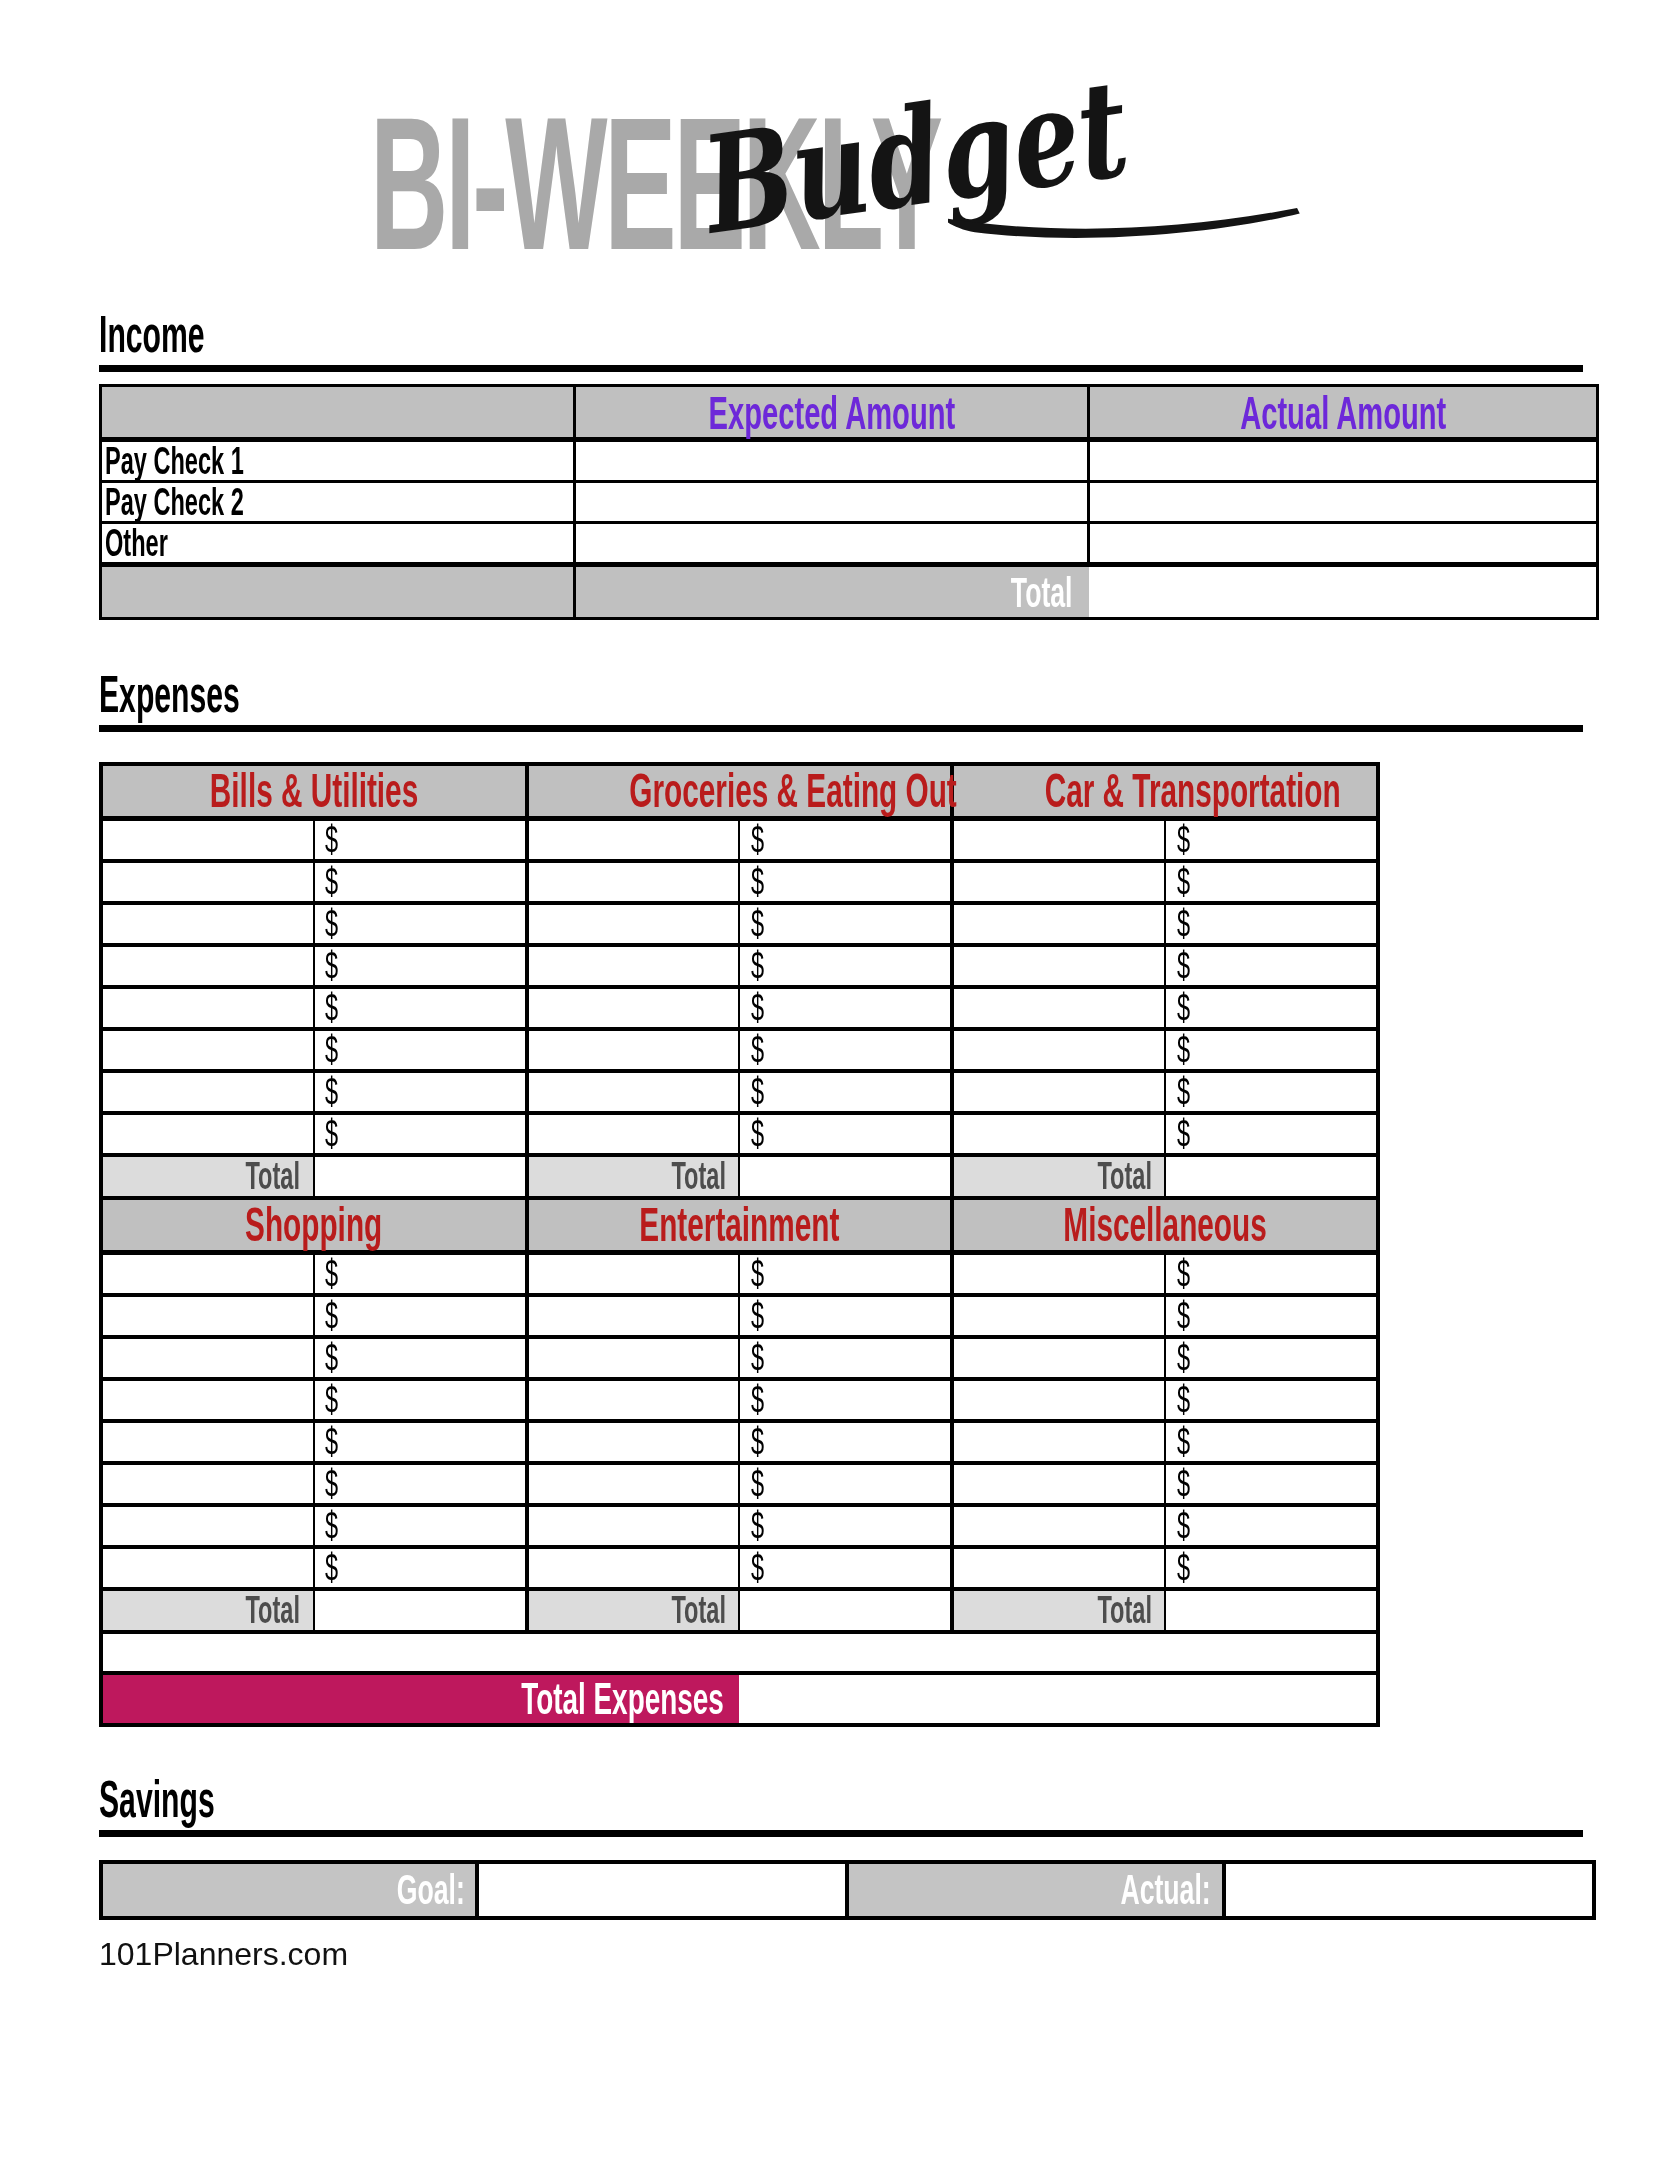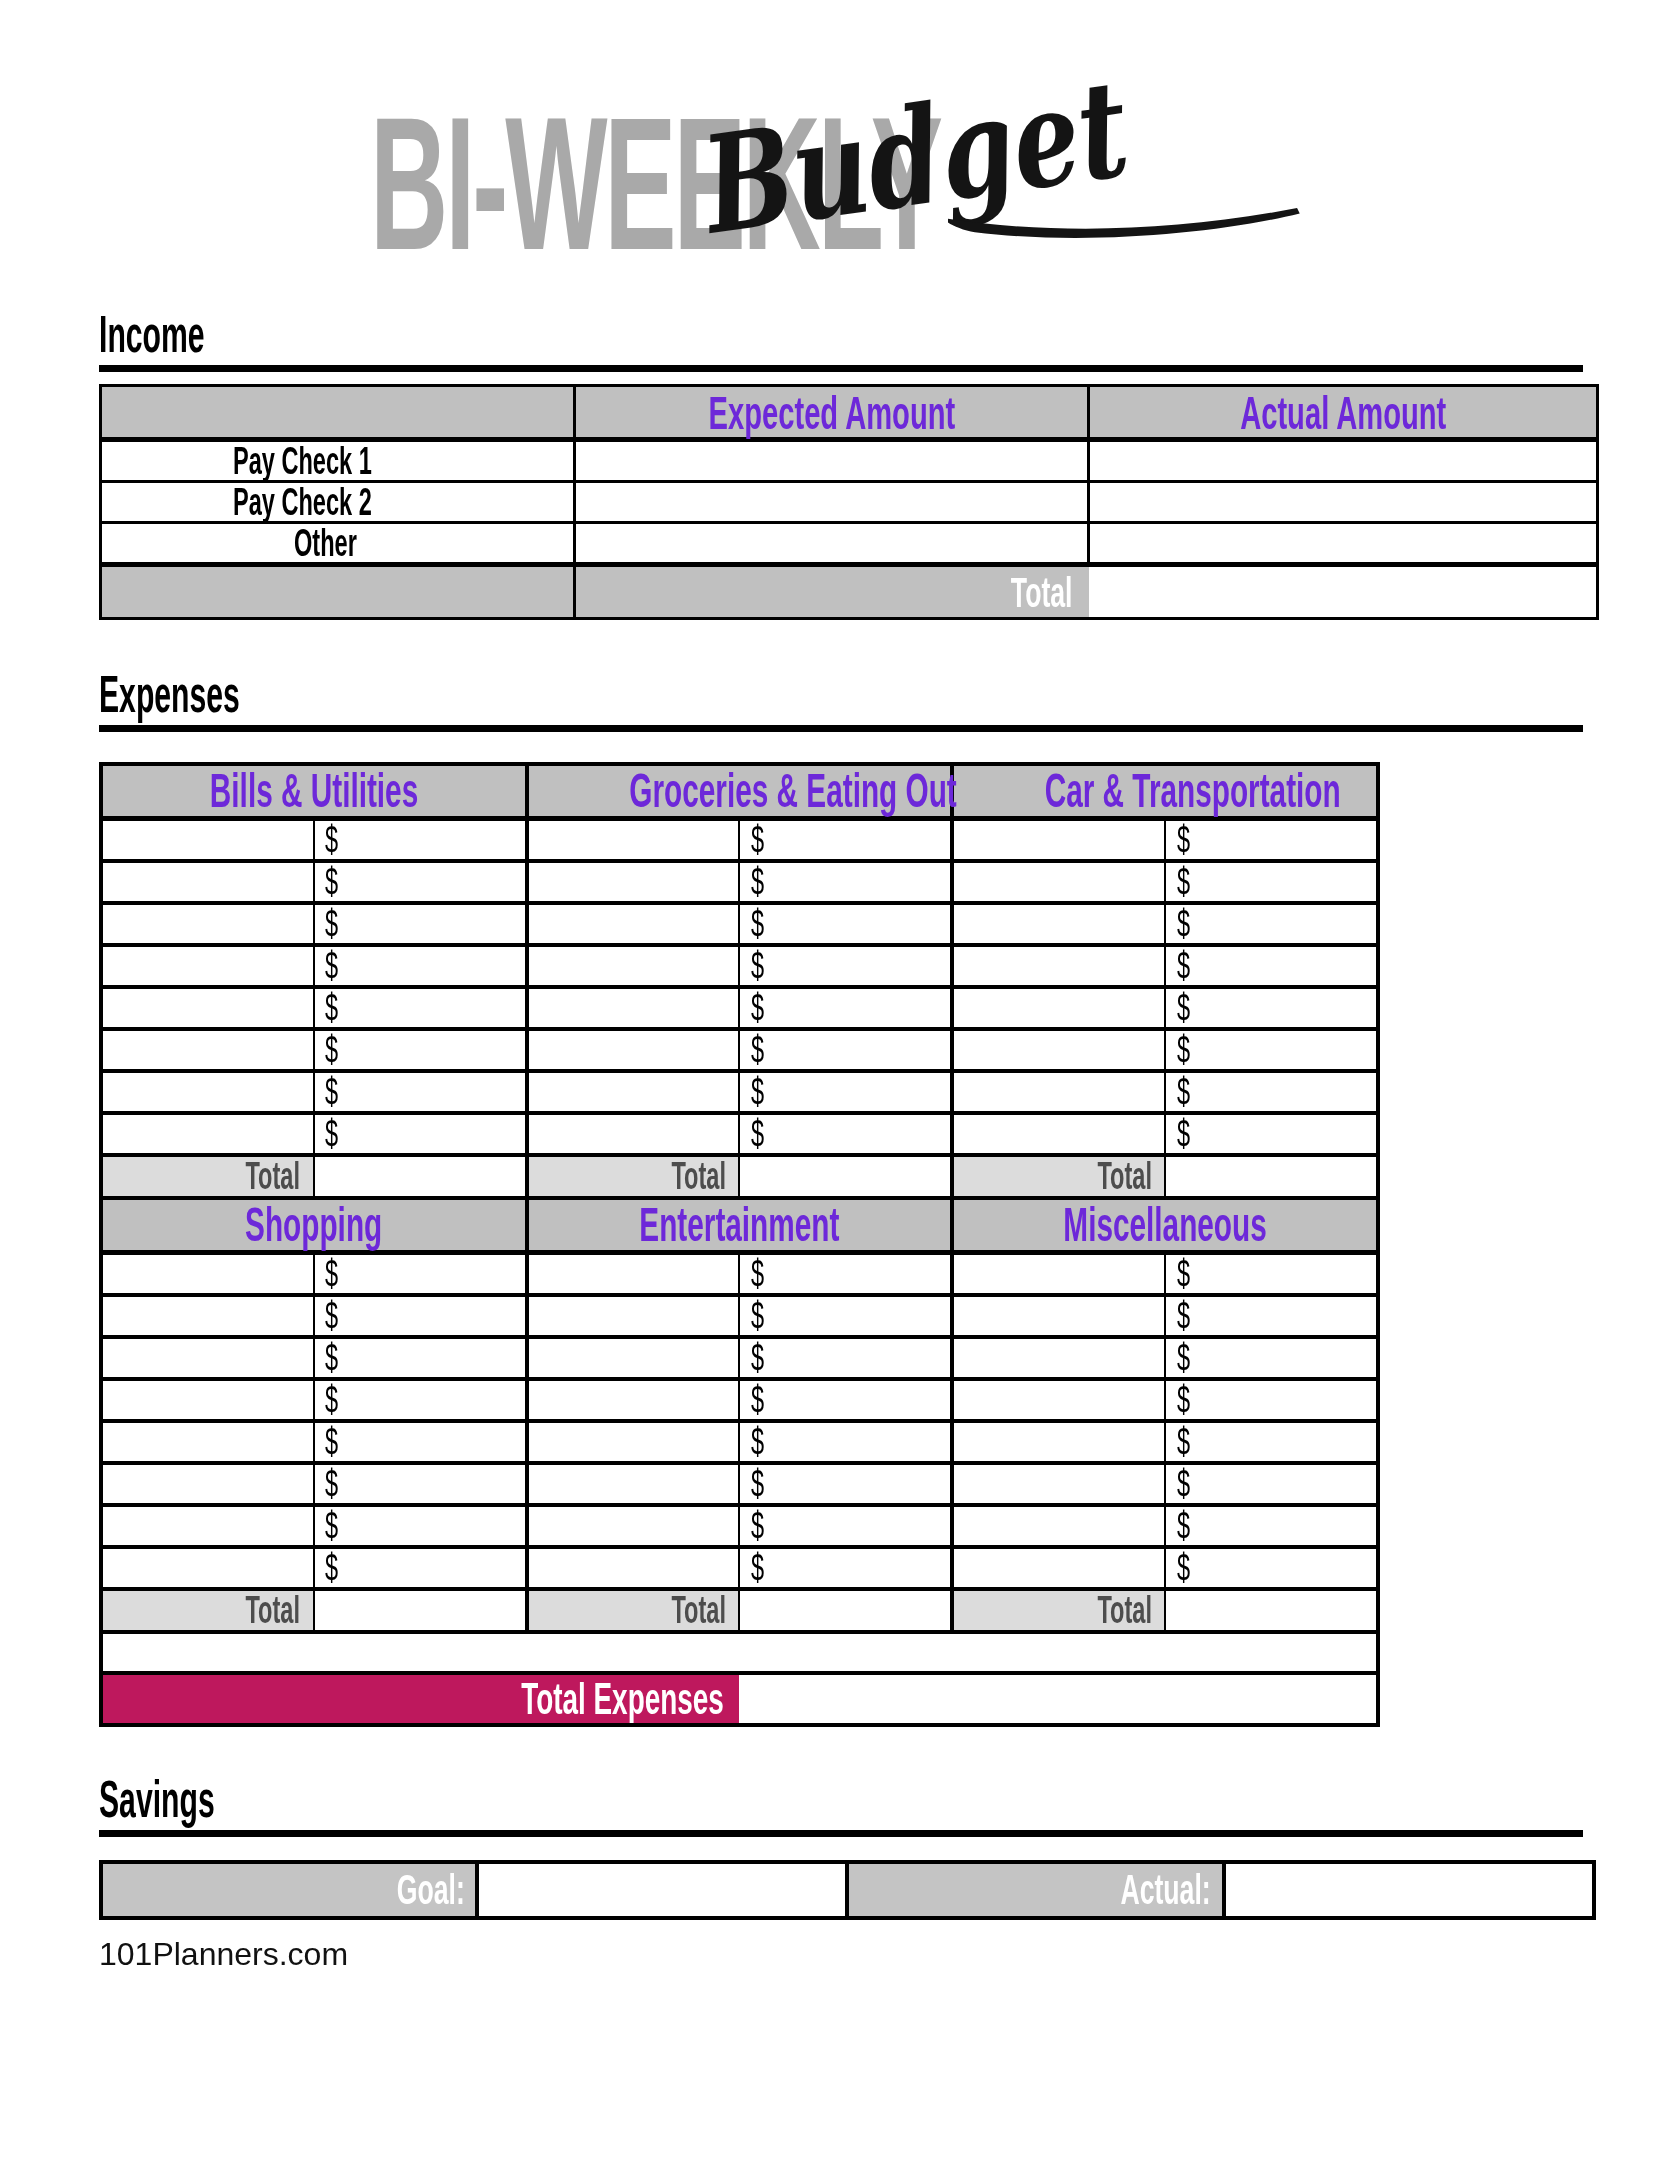--- a/index.html
+++ b/index.html
@@ -43,29 +43,29 @@
   td,th{padding:0;vertical-align:middle;line-height:1;}
 
   
   .income-table{width:1497px;margin-top:12.5px;}
   .income-table th,.income-table td{border:3.6px solid #000;}
   .income-table tr.hd td{height:50px;background:#c0c0c0;border-bottom-width:5.4px;}
   .income-table tr.rw td{height:38px;}
   .income-table tr.tt td{height:50px;border-top-width:5.4px;}
   .inc-col-label{text-align:left;}
   .inc-hd-label{text-align:center;color:#6d28d9;font-size:47px;}
-  .inc-row-label{text-align:center;font-size:38px;padding-left:15px;}
+  .inc-row-label{text-align:left;font-size:38px;padding-left:3px;}
   .inc-total-cell{background:#c0c0c0;text-align:right;color:#fff;font-size:43px;
                   padding-right:16px;border-right:hidden !important;}
   .inc-total-amt{border-left:hidden !important;}
 
   
   .exp-table{width:1281px;margin-top:30px;}
   .exp-table td,.exp-table th{border:2.7px solid #000;border-top-width:4.5px;border-bottom-width:4.5px;}
-  .exp-table th{background:#c0c0c0;color:#6d28d9;font-size:48px;text-align:center;
+  .exp-table th{background:#c0c0c0;color:#b91c1c;font-size:48px;text-align:center;
                 border-left-width:4.5px;border-right-width:4.5px;border-bottom-width:5.4px;}
   .exp-table tr.cat th{height:50px;}
   .exp-table tr.data-row td{height:37px;}
   .exp-table td.desc{border-left-width:4.5px;}
   .exp-table td.amt{border-right-width:4.5px;text-align:left;padding-left:10.7px;
                     font-size:38px;font-weight:normal;}
   .exp-table td.amt .dollar{display:inline-block;transform:scaleX(.62);transform-origin:0 50%;}
   .exp-table tr.total-row td{height:39px;}
   .exp-table td.total-cell{background:#dcdcdc;border-left-width:4.5px;text-align:right;
                            color:#4d4d4d;font-size:38px;padding-right:12.5px;}

